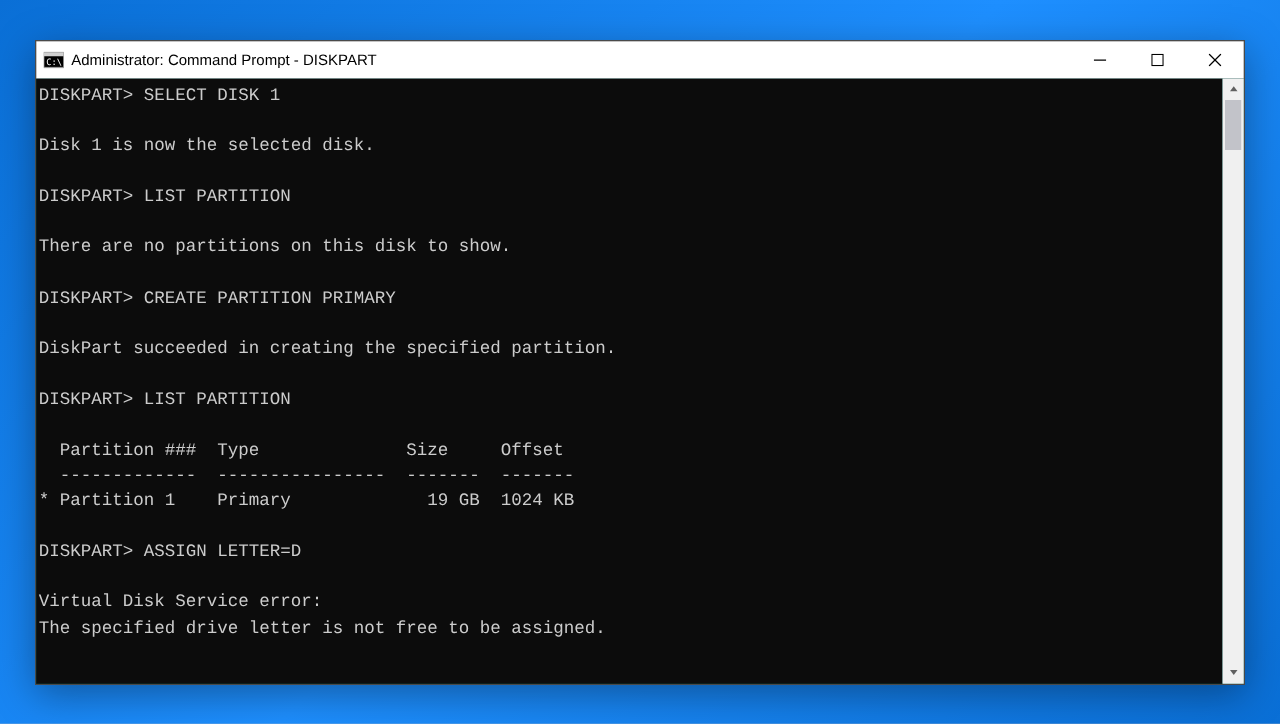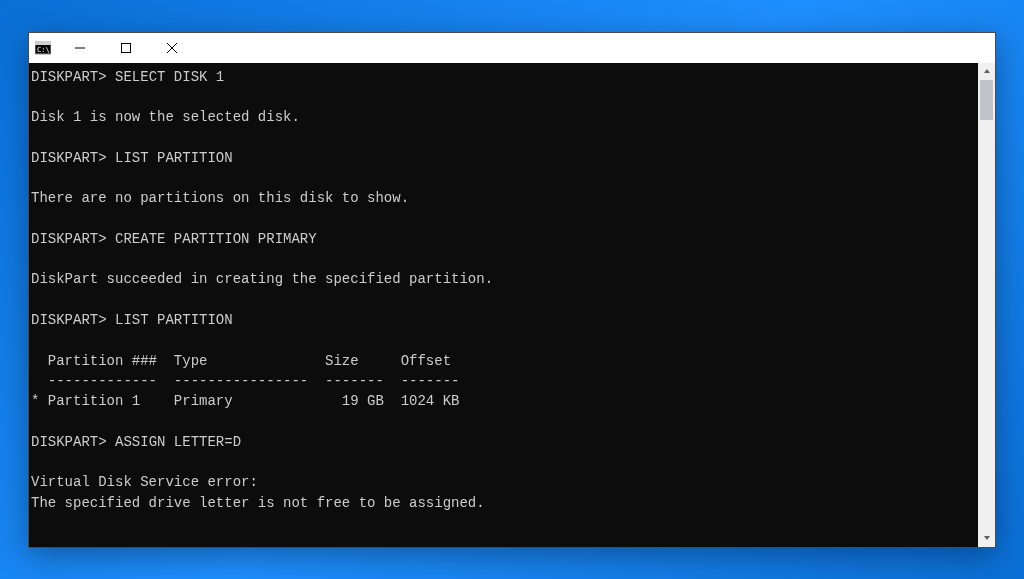--- a/index.html
+++ b/index.html
@@ -87,20 +87,21 @@
 <div class="window">
 
   <div class="titlebar">
     <span class="icon">
       <svg width="16" height="16" viewBox="0 0 16 16">
         <rect x="0" y="2" width="16" height="12" fill="#000" stroke="#999" stroke-width="1"></rect>
         <rect x="0" y="2" width="16" height="3" fill="#d0d0d0"></rect>
         <text x="2" y="12" font-size="7" fill="#fff" font-family="monospace">C:\</text>
       </svg>
     </span>
+    <span class="title">Administrator: Command Prompt - DISKPART</span>
     <div class="win-controls">
       <div class="win-btn">
         <svg width="10" height="10" viewBox="0 0 10 10">
             <line x1="0" y1="5" x2="10" y2="5" stroke="currentColor" stroke-width="1"></line>
           </svg>
       </div>
       <div class="win-btn">
         <svg width="10" height="10" viewBox="0 0 10 10">
             <rect x="0.5" y="0.5" width="9" height="9" fill="none" stroke="currentColor" stroke-width="1"></rect>
           </svg>

